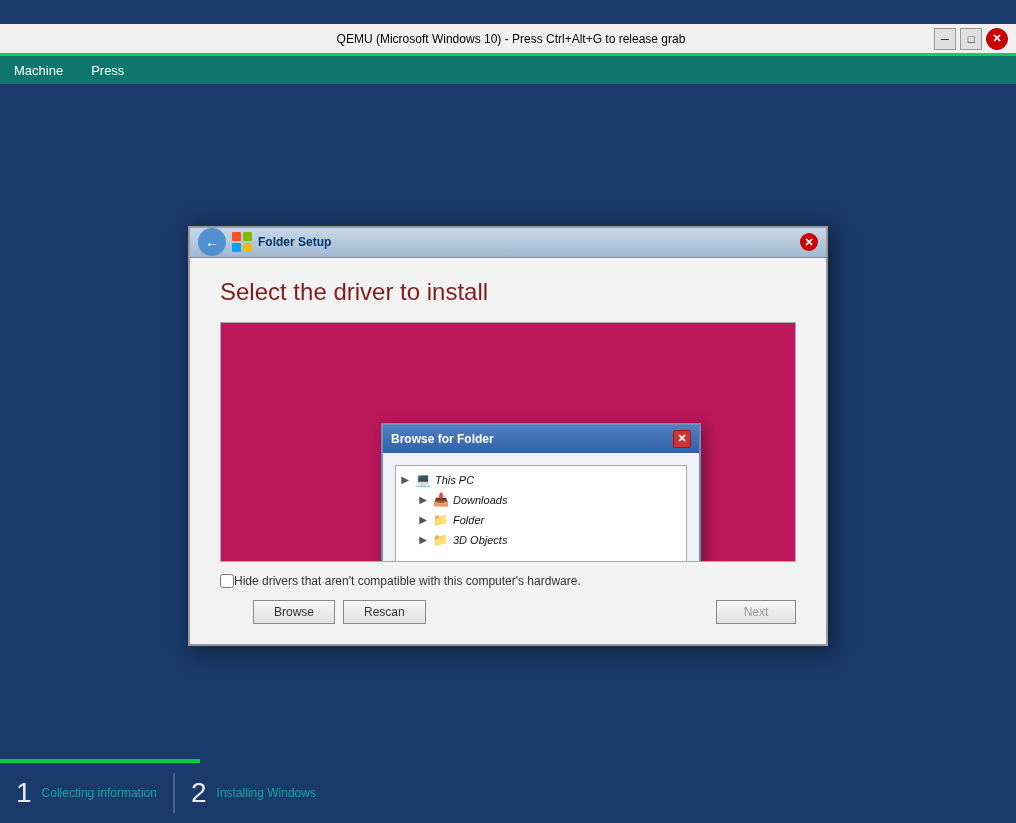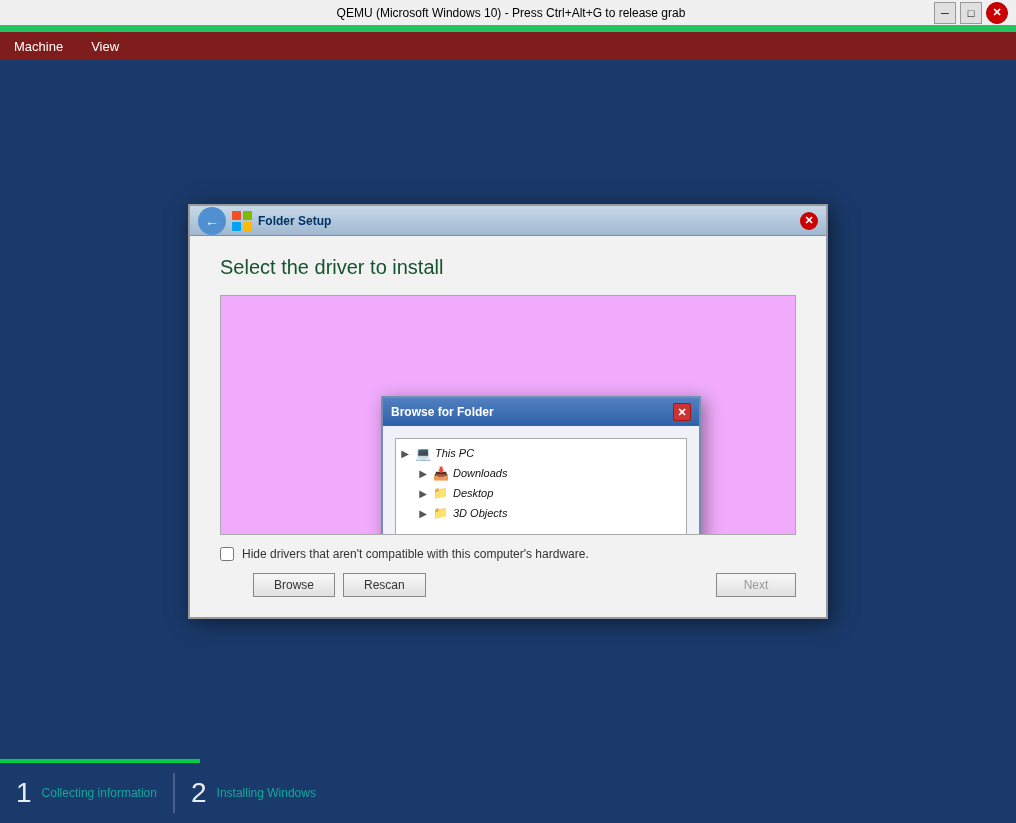--- a/index.html
+++ b/index.html
@@ -13,21 +13,22 @@
     }
 
     
     .title-bar {
       background: #f0f0f0;
       height: 32px;
       display: flex;
       align-items: center;
       justify-content: space-between;
       padding: 0 8px;
-      border-bottom: 7px solid #22c55e;
+      border-bottom: 3px solid #22c55e;
+      margin-top: 24px;
     }
     .title-bar-text {
       font-size: 12px;
       color: #000;
       flex: 1;
       text-align: center;
     }
     .title-bar-controls {
       display: flex;
       gap: 4px;
@@ -46,21 +47,21 @@
     .title-btn.close {
       background: #cc0000;
       color: white;
       border-color: #aa0000;
       border-radius: 50%;
       font-weight: bold;
     }
 
     
     .menu-bar {
-      background: #7f1d1d;
+      background: #0f766e;
       height: 28px;
       display: flex;
       align-items: center;
       padding: 0 8px;
       gap: 16px;
     }
     .menu-item {
       color: white;
       font-size: 13px;
       cursor: pointer;
@@ -112,41 +113,40 @@
       align-items: center;
       justify-content: center;
       font-size: 11px;
       cursor: pointer;
       font-weight: bold;
     }
     .setup-content {
       padding: 20px 30px 20px 30px;
     }
     .setup-heading {
-      color: #14532d;
-      font-size: 20px;
+      color: #7f1d1d;
+      font-size: 24px;
       font-weight: normal;
       margin-bottom: 16px;
     }
 
     
     .driver-list-area {
       border: 1px solid #aaa;
-      background: #f0abfc;
+      background: #be185d;
       height: 240px;
       margin-bottom: 12px;
       overflow: hidden;
       position: relative;
     }
 
     
     .checkbox-row {
       display: flex;
       align-items: center;
-      gap: 8px;
       margin-bottom: 12px;
     }
     .checkbox-row input[type=checkbox] {
       width: 14px;
       height: 14px;
     }
     .checkbox-label {
       font-size: 12px;
       color: #333;
     }
@@ -351,21 +351,21 @@
   <div class="title-bar-text">QEMU (Microsoft Windows 10) - Press Ctrl+Alt+G to release grab</div>
   <div class="title-bar-controls">
     <div class="title-btn">─</div>
     <div class="title-btn">□</div>
     <div class="title-btn close">✕</div>
   </div>
 </div>
 
 <div class="menu-bar">
   <div class="menu-item">Machine</div>
-  <div class="menu-item">View</div>
+  <div class="menu-item">Press</div>
 </div>
 
 <div class="main-area">
 
   <div class="setup-dialog">
     <div class="setup-dialog-titlebar">
       <div class="setup-dialog-title">
         <div class="back-icon">←</div>
         <div class="win-logo">
           <div class="q1"></div>
@@ -399,21 +399,21 @@
 
               <div class="tree-item tree-item-child">
                 <div class="tree-expand">▶</div>
                 <div class="tree-icon">📥</div>
                 <div class="tree-label">Downloads</div>
               </div>
 
               <div class="tree-item tree-item-child">
                 <div class="tree-expand">▶</div>
                 <div class="tree-icon icon-folder">📁</div>
-                <div class="tree-label">Desktop</div>
+                <div class="tree-label">Folder</div>
               </div>
 
               <div class="tree-item tree-item-child">
                 <div class="tree-expand">▶</div>
                 <div class="tree-icon icon-folder">📁</div>
                 <div class="tree-label">3D Objects</div>
               </div>
 
             </div>
 

